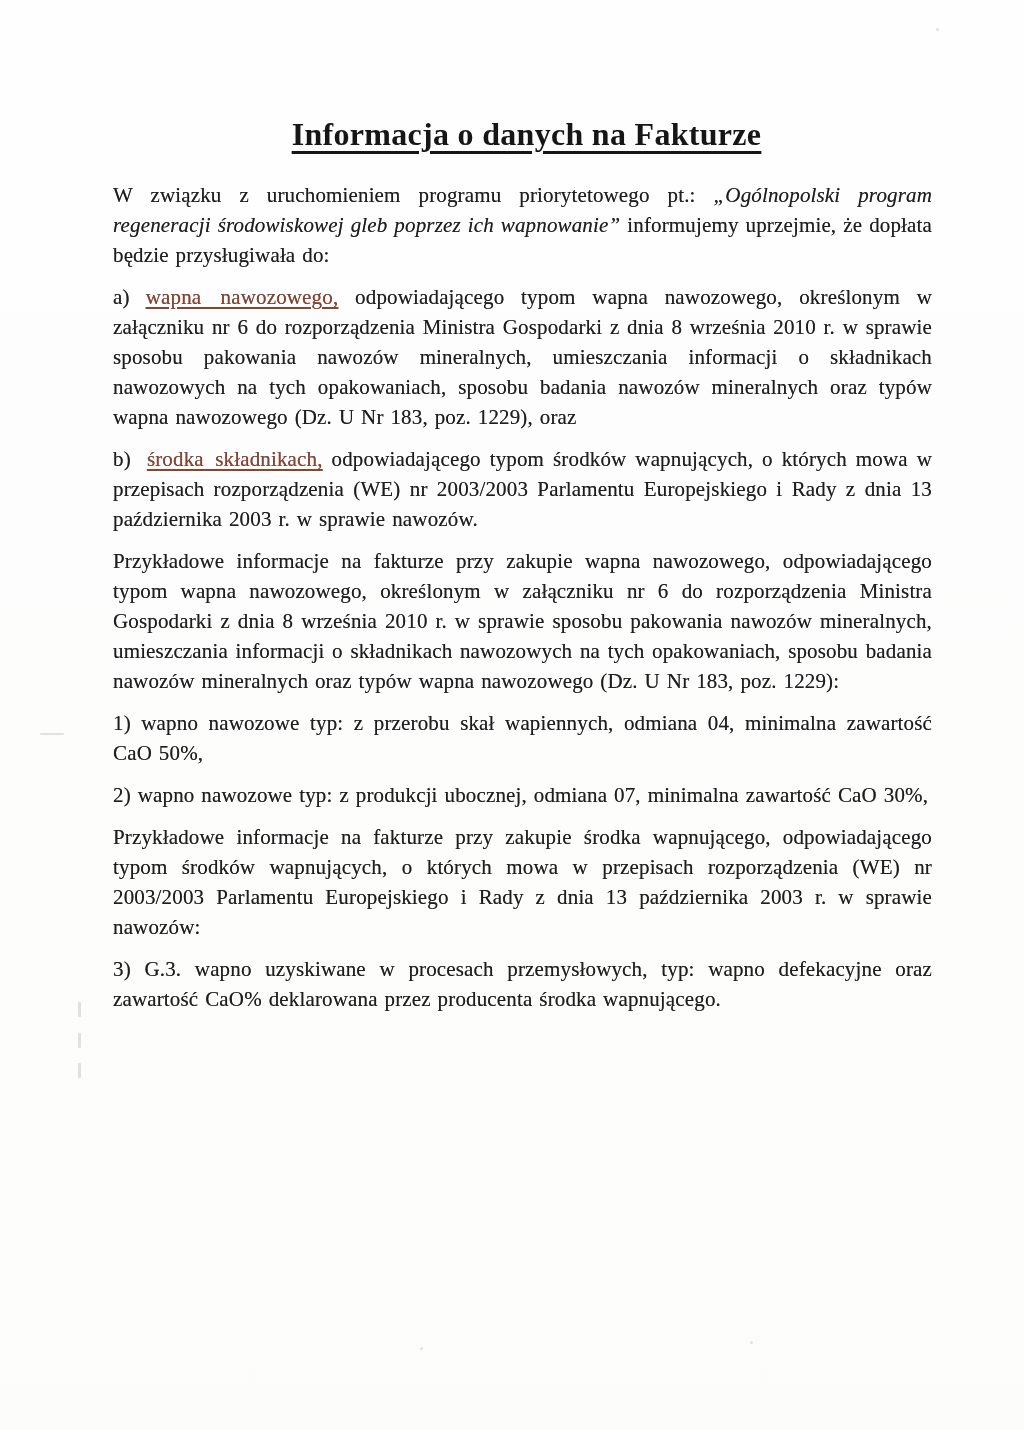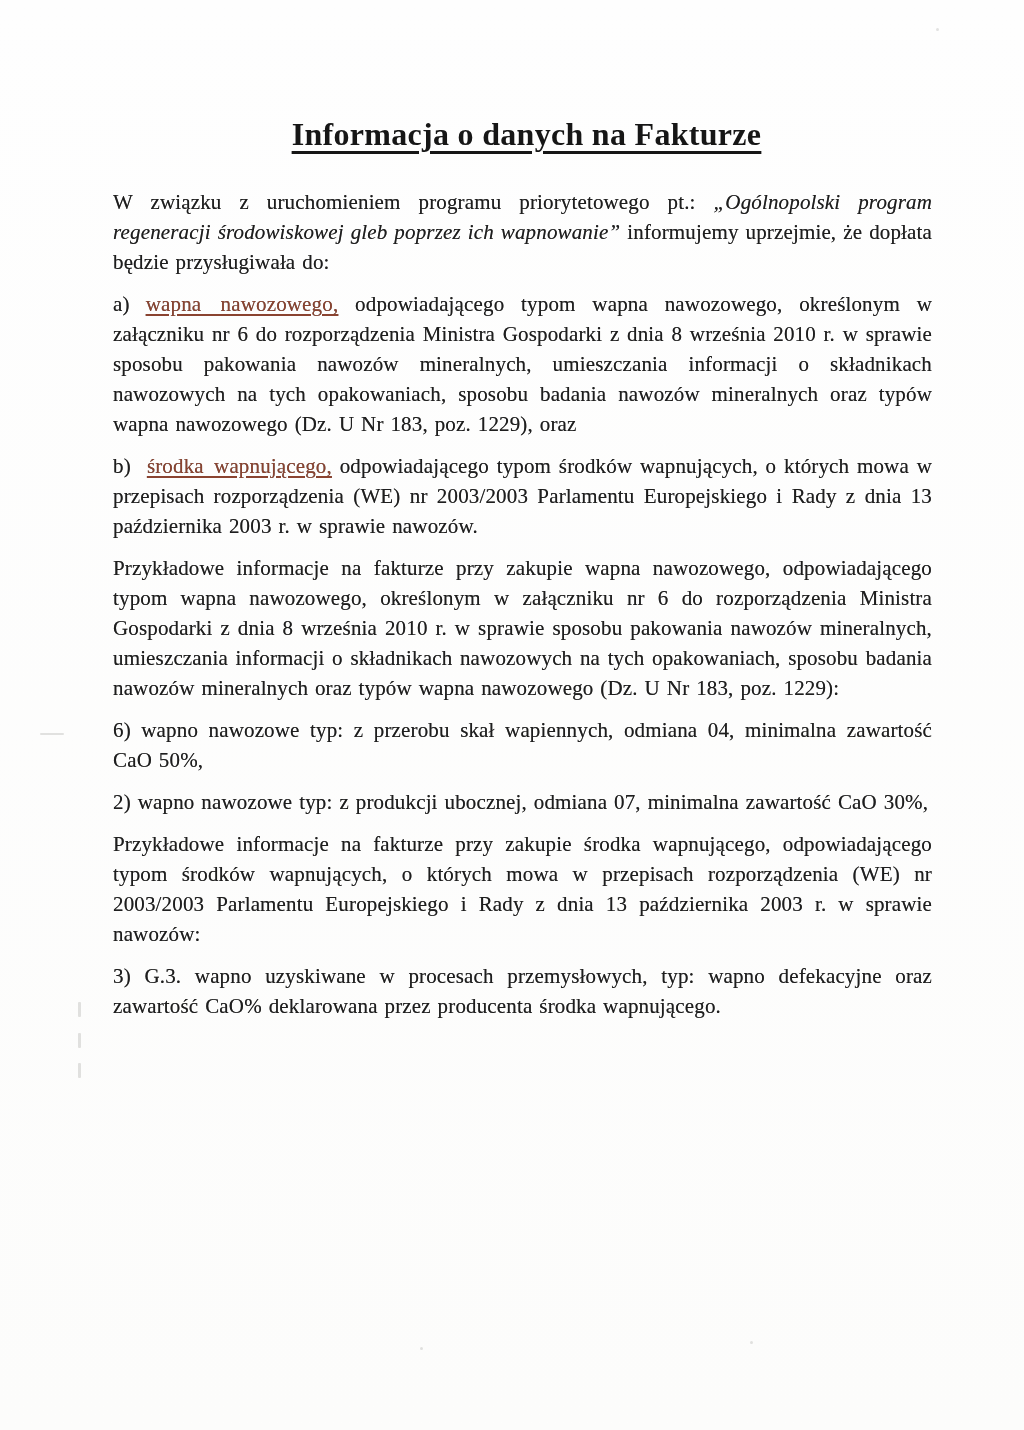--- a/index.html
+++ b/index.html
@@ -14,21 +14,21 @@
   }
   .page {
     position: absolute; inset: 0;
     background: linear-gradient(180deg, #fefefe 0%, #fcfcfb 100%);
   }
   .content {
     position: absolute;
     left: 113px; right: 84px; top: 112px;
   }
   h1.doc-title {
-    margin: 0 0 31px 0;
+    margin: 0 0 24px 0;
     text-align: center;
     font-size: 32px;
     line-height: 44px;
     font-weight: bold;
     color: #161616;
     text-decoration: underline;
     text-decoration-thickness: 3px;
     text-underline-offset: 6px;
     letter-spacing: 0.3px;
   }
@@ -64,26 +64,26 @@
 
 <div class="page">
   <div class="content">
 
     <h1 class="doc-title">Informacja o danych na Fakturze</h1>
 
     <p class="para"><span>W związku z uruchomieniem programu priorytetowego pt.: </span><span class="quote-italic">„Ogólnopolski program regeneracji środowiskowej gleb poprzez ich wapnowanie”</span><span> informujemy uprzejmie, że dopłata będzie przysługiwała do:</span></p>
 
     <p class="para"><span class="ab-label">a)</span><span class="ab-gap"></span><span class="ab-lead">wapna nawozowego,</span><span> odpowiadającego typom wapna nawozowego, określonym w załączniku nr 6 do rozporządzenia Ministra Gospodarki z dnia 8 września 2010 r. w sprawie sposobu pakowania nawozów mineralnych, umieszczania informacji o składnikach nawozowych na tych opakowaniach, sposobu badania nawozów mineralnych oraz typów wapna nawozowego (Dz. U Nr 183, poz. 1229), oraz</span></p>
 
-    <p class="para"><span class="ab-label">b)</span><span class="ab-gap"></span><span class="ab-lead">środka wapnującego,</span><span> odpowiadającego typom środków wapnujących, o których mowa w przepisach rozporządzenia (WE) nr 2003/2003 Parlamentu Europejskiego i Rady z dnia 13 października 2003 r. w sprawie nawozów.</span></p>
+    <p class="para"><span class="ab-label">b)</span><span class="ab-gap"></span><span class="ab-lead">środka składnikach,</span><span> odpowiadającego typom środków wapnujących, o których mowa w przepisach rozporządzenia (WE) nr 2003/2003 Parlamentu Europejskiego i Rady z dnia 13 października 2003 r. w sprawie nawozów.</span></p>
 
 
     <p class="para">Przykładowe informacje na fakturze przy zakupie wapna nawozowego, odpowiadającego typom wapna nawozowego, określonym w załączniku nr 6 do rozporządzenia Ministra Gospodarki z dnia 8 września 2010 r. w sprawie sposobu pakowania nawozów mineralnych, umieszczania informacji o składnikach nawozowych na tych opakowaniach, sposobu badania nawozów mineralnych oraz typów wapna nawozowego (Dz. U Nr 183, poz. 1229):</p>
 
-    <p class="para">6) wapno nawozowe typ: z przerobu skał wapiennych, odmiana 04, minimalna zawartość CaO 50%,</p>
+    <p class="para">1) wapno nawozowe typ: z przerobu skał wapiennych, odmiana 04, minimalna zawartość CaO 50%,</p>
     <p class="para">2) wapno nawozowe typ: z produkcji ubocznej, odmiana 07, minimalna zawartość CaO 30%,</p>
 
     <p class="para">Przykładowe informacje na fakturze przy zakupie środka wapnującego, odpowiadającego typom środków wapnujących, o których mowa w przepisach rozporządzenia (WE) nr 2003/2003 Parlamentu Europejskiego i Rady z dnia 13 października 2003 r. w sprawie nawozów:</p>
 
     <p class="para">3) G.3. wapno uzyskiwane w procesach przemysłowych, typ: wapno defekacyjne oraz zawartość CaO% deklarowana przez producenta środka wapnującego.</p>
 
   </div>
 
   <div class="artifact tick" style="left:78px; top:1002px;"></div>
   <div class="artifact tick" style="left:78px; top:1033px;"></div>

